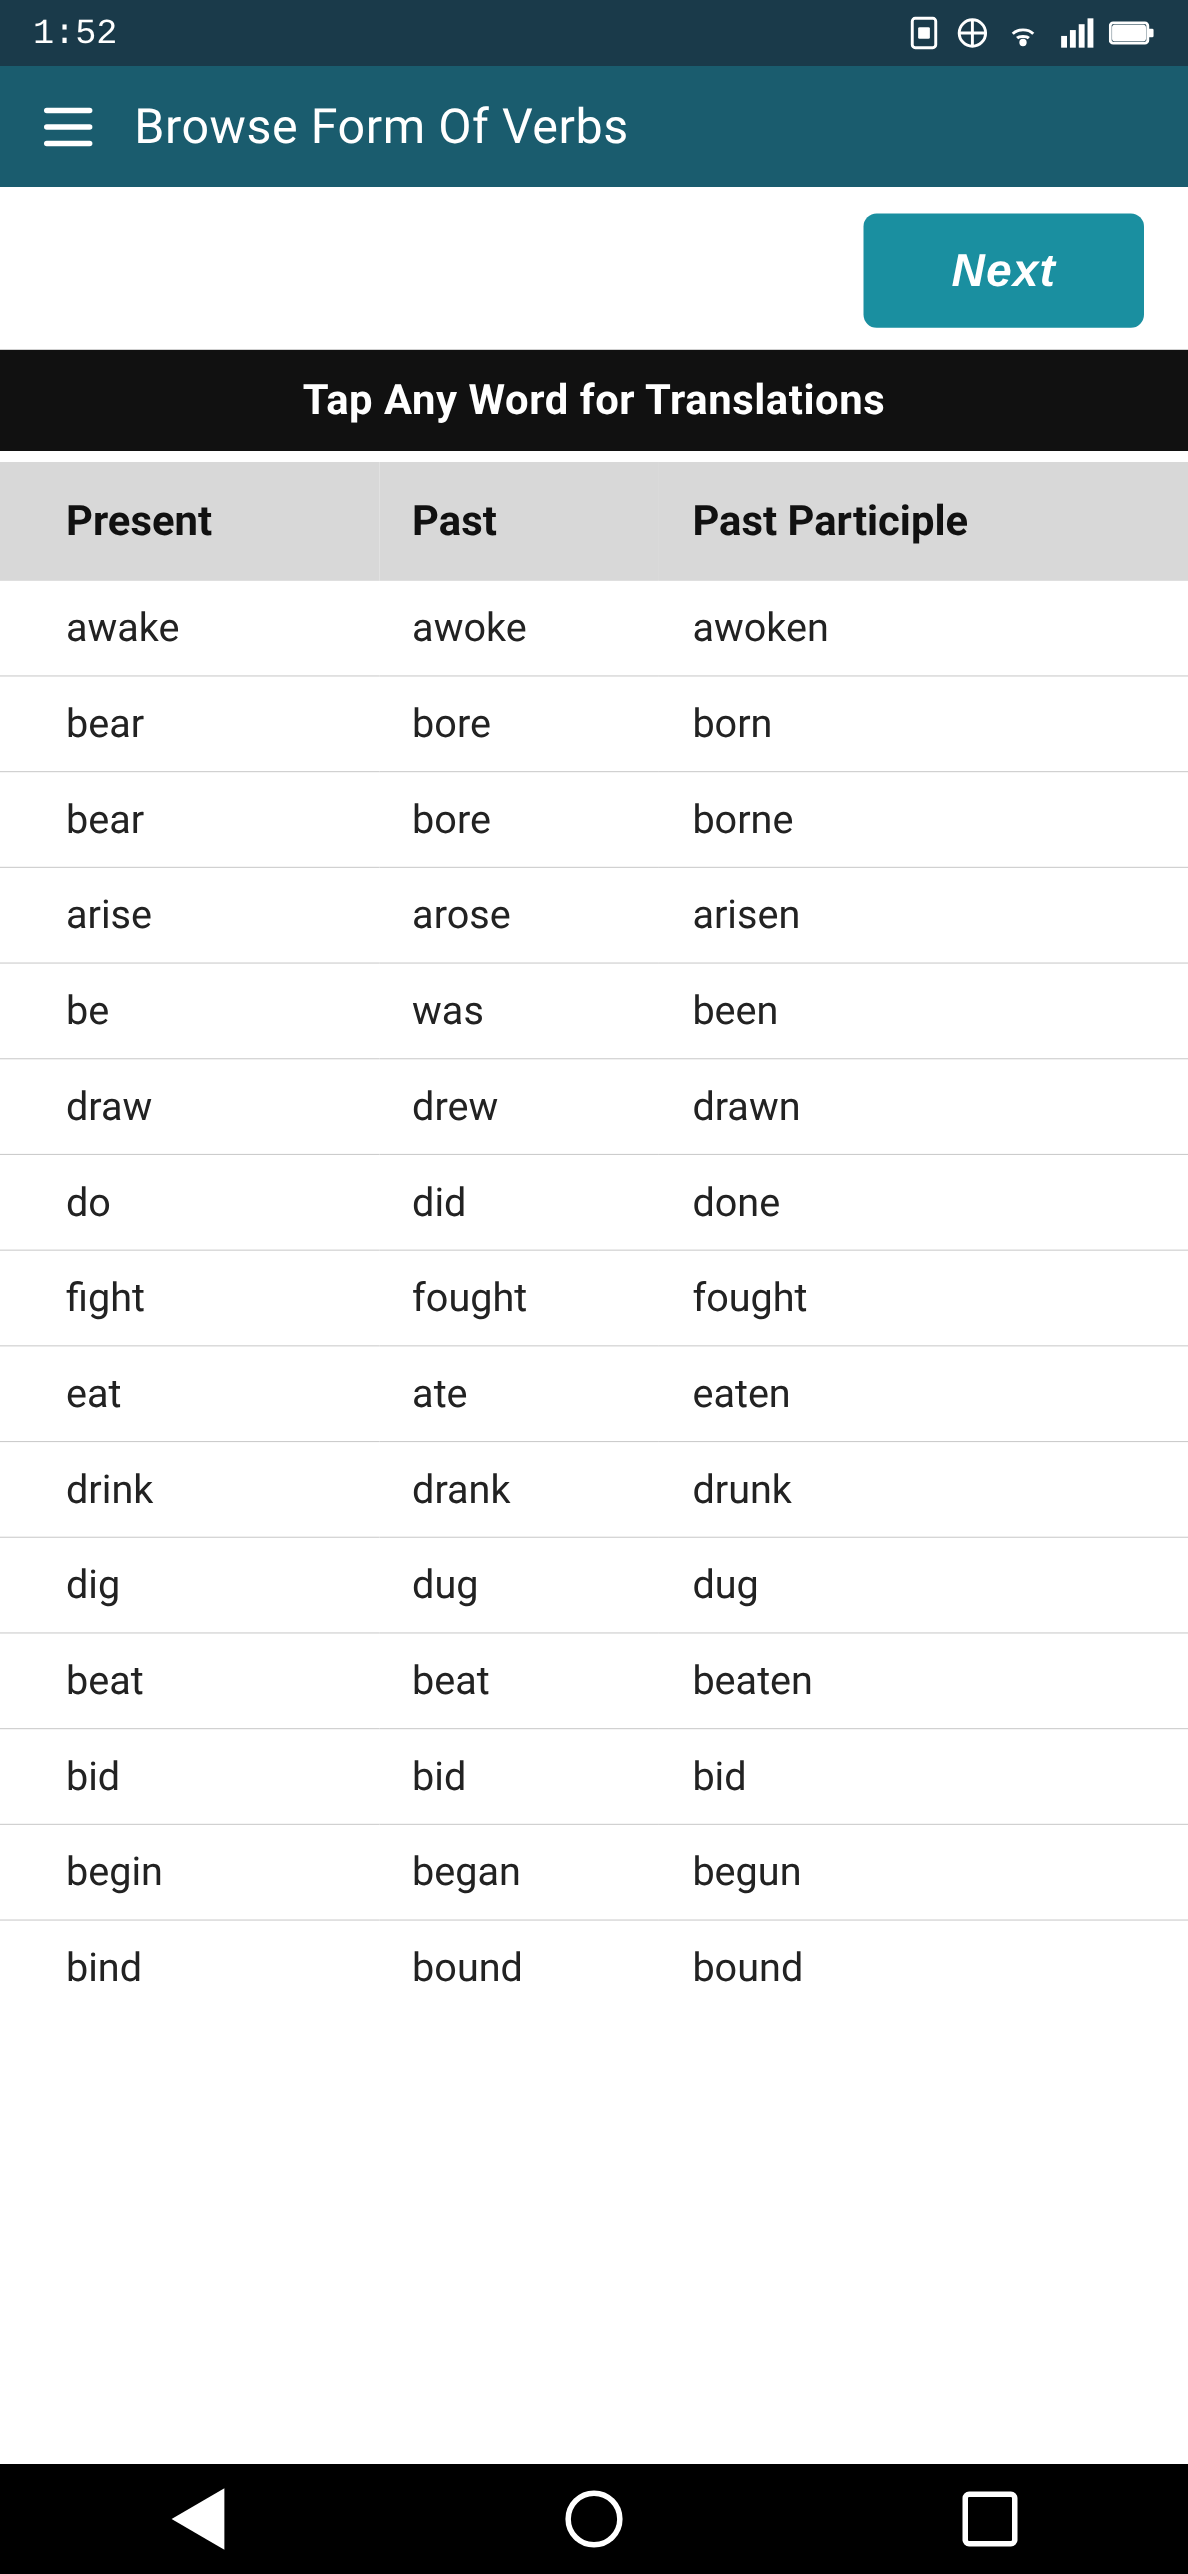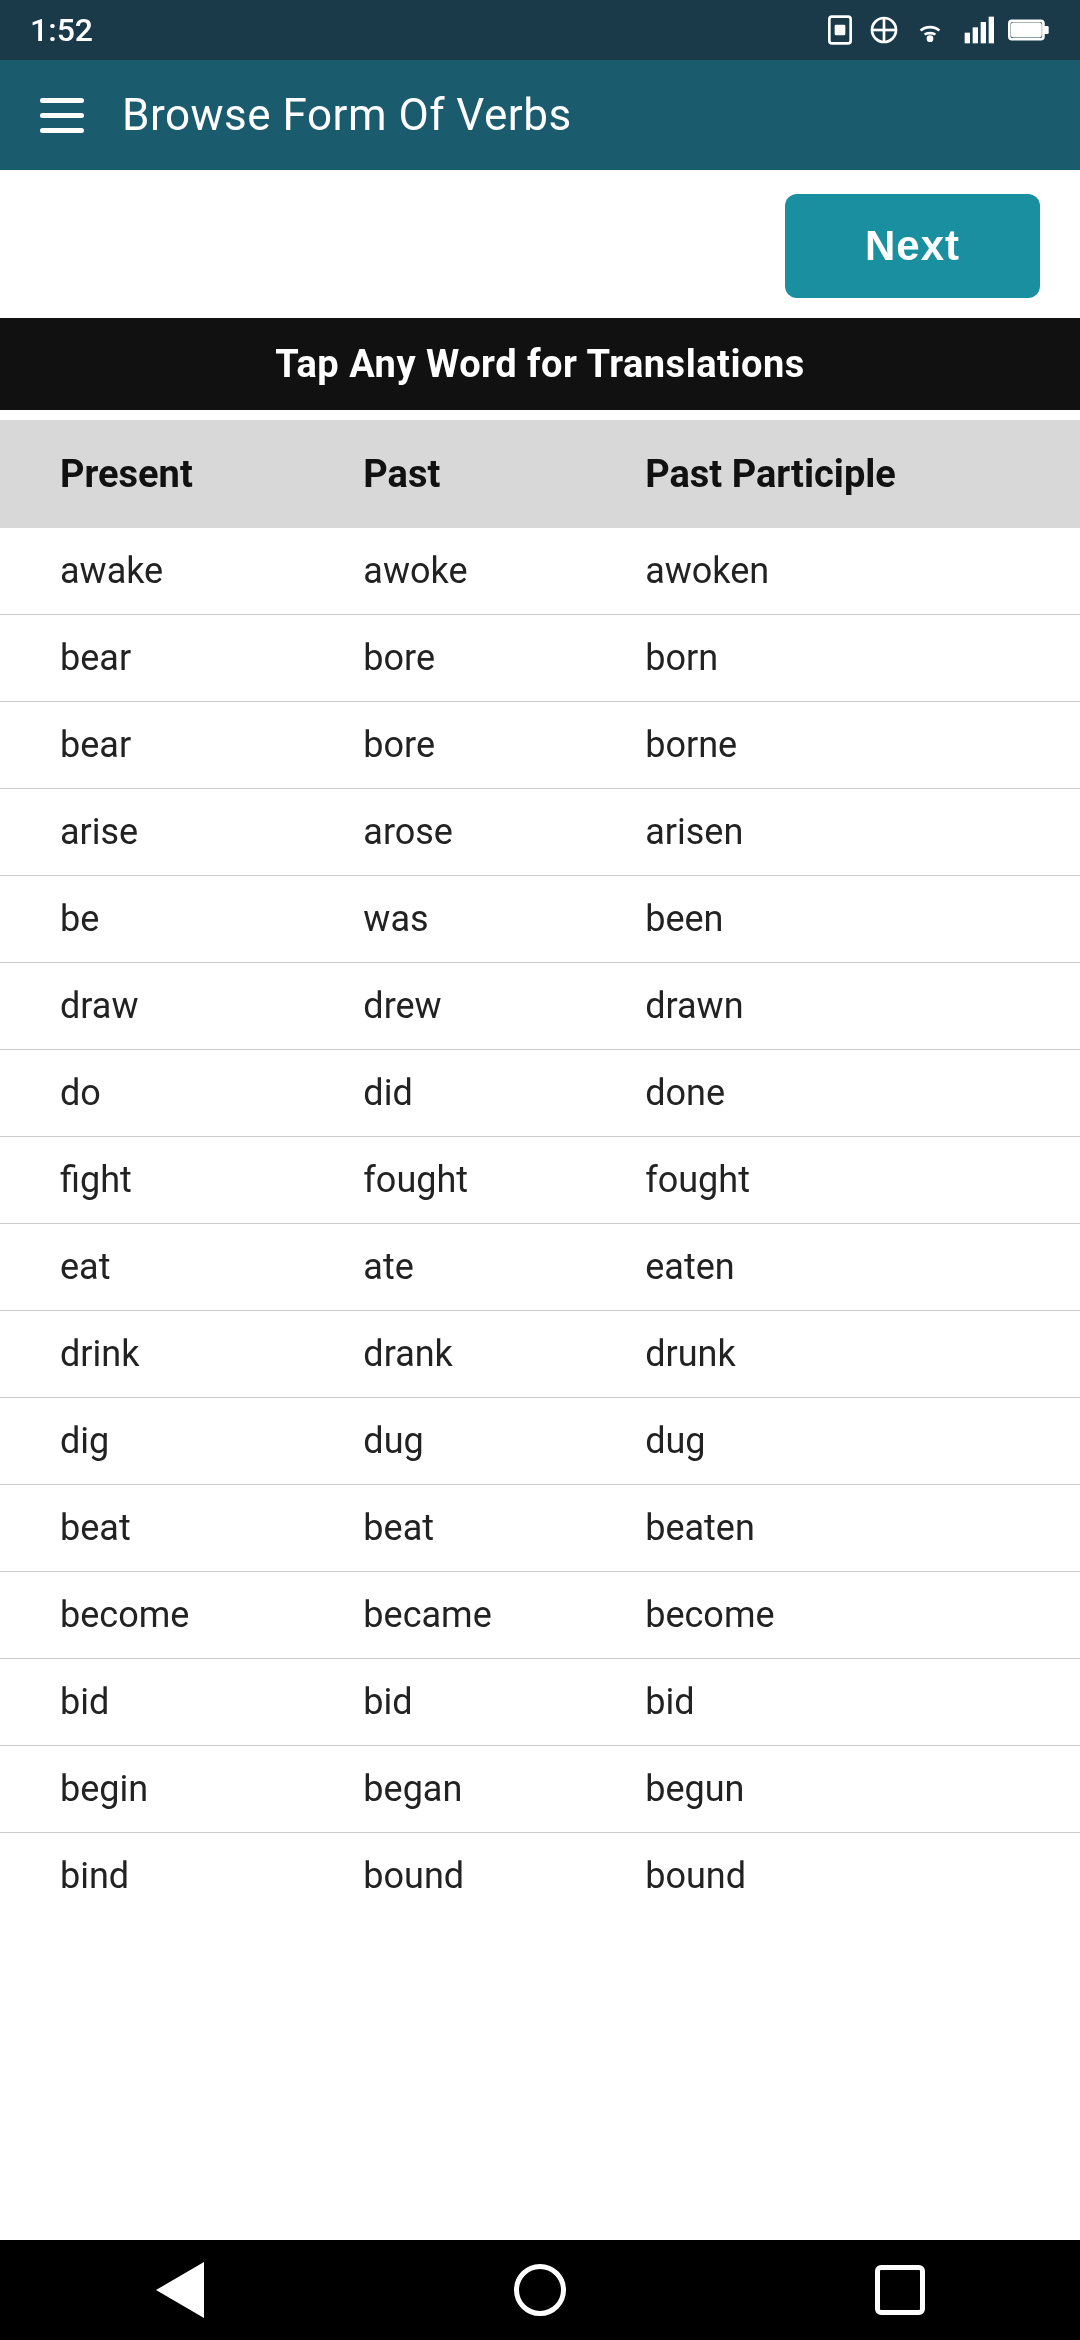--- a/index.html
+++ b/index.html
@@ -18,20 +18,21 @@
     .status-bar {
       background: #1a3a4a;
       height: 60px;
       display: flex;
       align-items: center;
       justify-content: space-between;
       padding: 0 30px;
       color: white;
       font-size: 32px;
       font-weight: 500;
+      font-family: Liberation Mono, monospace;
     }
     .status-icons {
       display: flex;
       align-items: center;
       gap: 12px;
     }
 
     
     .nav-bar {
       background: #1a5c6e;
@@ -83,20 +84,21 @@
     .next-btn {
       background: #1a8fa0;
       color: white;
       border: none;
       border-radius: 12px;
       padding: 28px 80px;
       font-size: 42px;
       font-weight: 600;
       cursor: pointer;
       letter-spacing: 1px;
+      font-style: italic;
     }
 
     
     .banner {
       background: #111;
       color: white;
       text-align: center;
       padding: 24px 20px;
       font-size: 38px;
       font-weight: 700;
@@ -290,25 +292,20 @@
           <td>dig</td>
           <td>dug</td>
           <td>dug</td>
         </tr>
         <tr>
           <td>beat</td>
           <td>beat</td>
           <td>beaten</td>
         </tr>
         <tr>
-          <td>become</td>
-          <td>became</td>
-          <td>become</td>
-        </tr>
-        <tr>
           <td>bid</td>
           <td>bid</td>
           <td>bid</td>
         </tr>
         <tr>
           <td>begin</td>
           <td>began</td>
           <td>begun</td>
         </tr>
         <tr>

